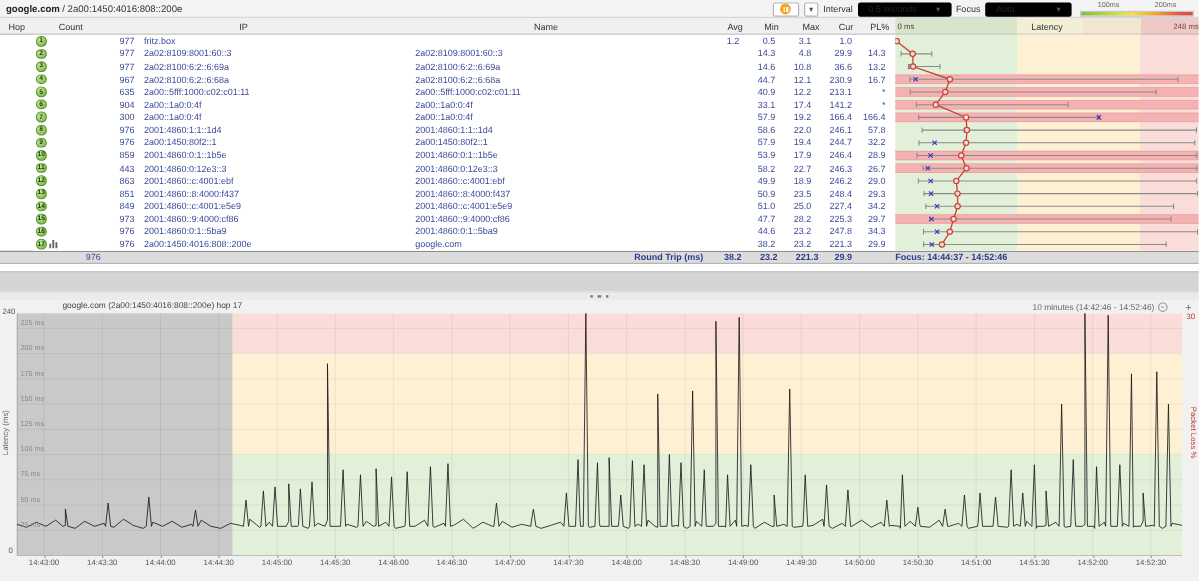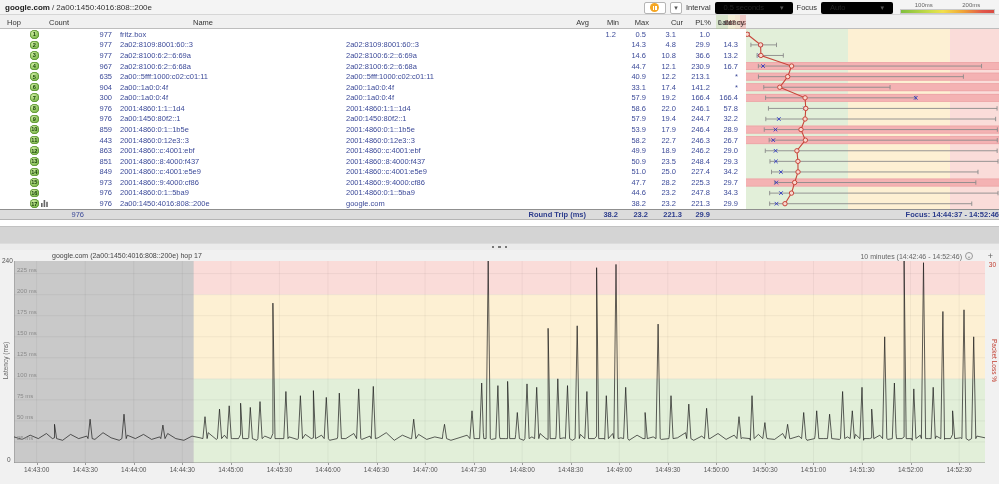--- a/index.html
+++ b/index.html
@@ -50,21 +50,21 @@
            font-size:5.6px; font-weight:bold; color:#17400a; display:flex; align-items:center; justify-content:center; }
   .num { text-align:right; padding-right:6px; }
   .pl  { text-align:right; padding-right:4px; }
   .ipc { padding-left:2px; }
   .lat-overlay { position:absolute; top:0; right:0; width:253px; height:180px; }
 
   .tfoot { height:11px; background:#dcdcdc; border-top:1px solid #8f8f8f; border-bottom:1px solid #b5b5b5;
            font-size:7.5px; font-weight:bold; color:#2c3c8c; align-items:center; }
   .tfoot .plain { font-weight:normal; color:#3c4a99; }
   .rt-label { text-align:right; padding-right:8px; }
-  .focusc { text-align:right; padding-right:0; }
+  .focusc { text-align:left; padding-right:22px; }
 
   
   .gap { height:6px; background:#ffffff; }
   .splitter-gray { height:17px; background:#d4d4d4; border-top:1px solid #c2c2c2; }
   .splitter { height:7px; background:#ebebeb; border-top:1px solid #dcdcdc; display:flex; align-items:center; justify-content:center; }
   .dots { display:flex; gap:4px; }
   .dots i { width:2.5px; height:2.5px; background:#777; display:block; }
 
   
   .timeline { position:relative; height:235px; background:#f1f1f1; }
@@ -116,20 +116,21 @@
           <span>200ms</span>
         </div>
         <div class="legend-bar"></div>
       </div>
     </div>
   </div>
 
   <div class="thead cols">
     <div class="cell h-center">Hop</div>
     <div class="cell h-center">Count</div>
+    <div class="cell h-center">IP</div>
     <div class="cell h-center">Name</div>
     <div class="cell h-right">Avg</div>
     <div class="cell h-right">Min</div>
     <div class="cell h-right">Max</div>
     <div class="cell h-right">Cur</div>
     <div class="cell h-right">PL%</div>
     <div class="cell lat-head">
       <span class="axl">0 ms</span>
       <span class="axt">Latency</span>
       <span class="axr">248 ms</span>

